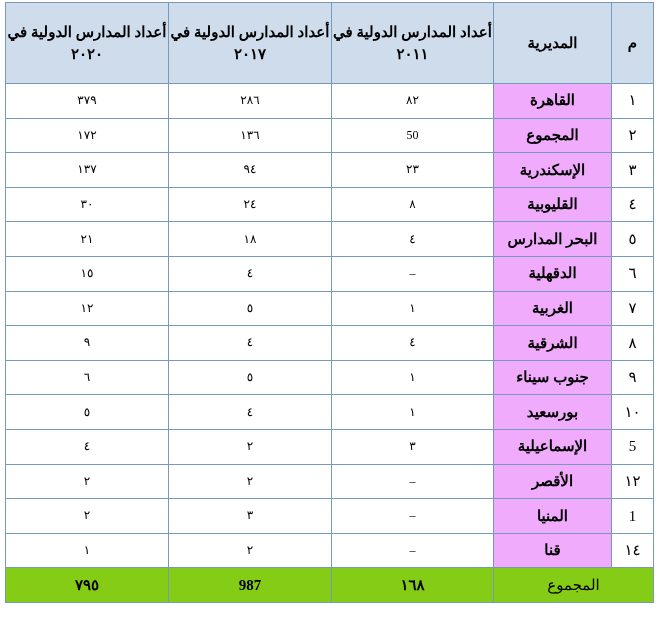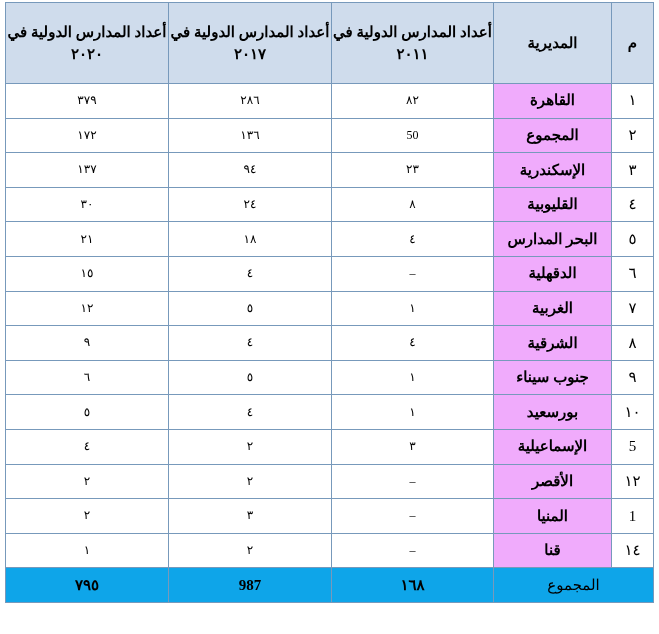--- a/index.html
+++ b/index.html
@@ -66,21 +66,21 @@
   tbody td.dir-cell {
     background: #f0abfc;
     font-weight: bold;
     font-size: 15px;
   }
   tbody td.num-cell {
     background: #ffffff;
     font-size: 12px;
   }
   tfoot td {
-    background: #0ea5e9;
+    background: #84cc16;
     font-weight: bold;
     height: 34px;
     font-size: 15px;
   }
   tfoot td.total-label {
     font-weight: normal;
   }
   .dash {
     font-size: 15px;
   }

